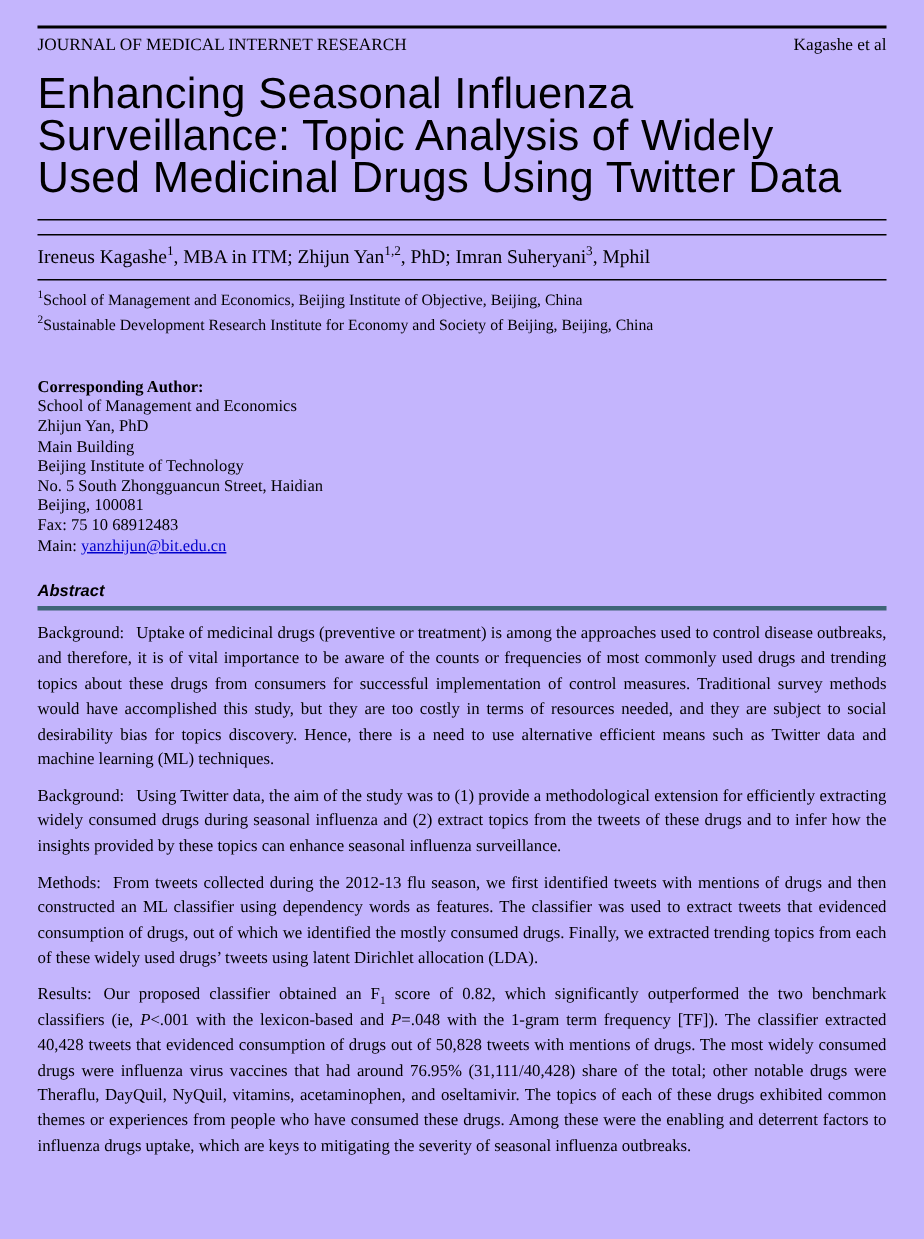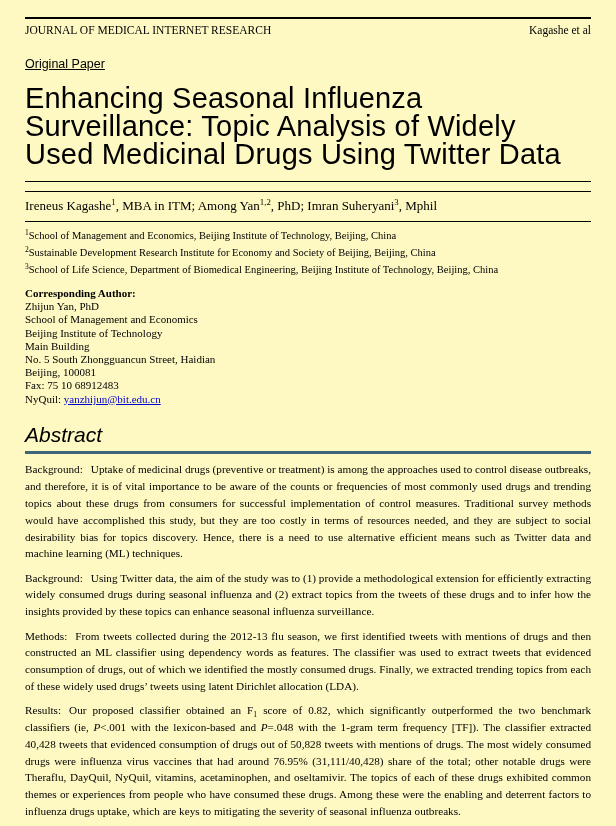--- a/index.html
+++ b/index.html
@@ -1,21 +1,21 @@
 <!DOCTYPE html>
 <html><head>
 <meta charset="utf-8">
 <style>
   html,body{margin:0;padding:0;background:#ffffff;}
   .page{
     position:relative;
     width:616px;
     height:826px;
     margin:0 auto;
-    background:#fef9c3;
+    background:#c4b5fd;
     box-sizing:border-box;
     padding:0 25px;
     font-family:"Liberation Serif","DejaVu Serif",serif;
     color:#000;
     overflow:hidden;
   }
   .top-rule{border:0;border-top:2px solid #000;margin:17px 0 0 0;}
   .running-head{
     display:flex;justify-content:space-between;align-items:baseline;
     font-size:11.5px;margin-top:5px;
@@ -28,73 +28,71 @@
     font-family:"Liberation Sans","DejaVu Sans",sans-serif;
     font-size:29px;line-height:28px;font-weight:400;
     margin:13px 0 0 0;letter-spacing:0.2px;
   }
   .double-rule{margin-top:13px;height:9px;border-top:1.5px solid #000;border-bottom:1px solid #000;}
   .authors{font-size:13px;margin-top:6px;margin-bottom:7px;}
   .authors sup{font-size:0.68em;line-height:0;}
   .thin-rule{border:0;border-top:1px solid #000;margin:0;}
   .affiliations{margin-top:5px;font-size:10.5px;line-height:17px;}
   .aff sup{font-size:0.72em;line-height:0;}
-  .corresponding{margin-top:9px;font-size:11px;line-height:13.2px;}
+  .corresponding{margin-top:26px;font-size:11px;line-height:13.2px;}
   .corr-label{font-weight:bold;}
   a.link{color:#0000cc;text-decoration:underline;cursor:pointer;}
   .abstract-heading{
     font-family:"Liberation Sans","DejaVu Sans",sans-serif;
-    font-style:italic;font-weight:400;font-size:21px;
+    font-style:italic;font-weight:700;font-size:11px;
     margin:17px 0 0 0;
   }
   .accent-rule{height:3px;background:#3e6577;margin-top:4px;}
   .abs{font-size:11.2px;line-height:16.8px;text-align:justify;margin:7.5px 0 0 0;}
   .abs-label{font-weight:normal;margin-right:8px;}
   .abs sub,.abs sup{font-size:0.68em;line-height:0;}
   .it{font-style:italic;}
 </style>
 </head>
 <body>
 
 <div class="page">
 
   <hr class="top-rule">
 
   <div class="running-head">
     <span>JOURNAL OF MEDICAL INTERNET RESEARCH</span>
     <span>Kagashe et al</span>
   </div>
 
-  <div class="article-type">Original Paper</div>
 
   <h1 class="title">Enhancing Seasonal Influenza Surveillance: Topic Analysis of Widely Used Medicinal Drugs Using Twitter Data</h1>
 
   <div class="double-rule"></div>
 
-  <div class="authors"><span>Ireneus Kagashe</span><sup>1</sup><span>, MBA in ITM; Among Yan</span><sup>1,2</sup><span>, PhD; Imran Suheryani</span><sup>3</sup><span>, Mphil</span></div>
+  <div class="authors"><span>Ireneus Kagashe</span><sup>1</sup><span>, MBA in ITM; Zhijun Yan</span><sup>1,2</sup><span>, PhD; Imran Suheryani</span><sup>3</sup><span>, Mphil</span></div>
 
   <hr class="thin-rule">
 
   <div class="affiliations">
-    <div class="aff"><sup>1</sup><span>School of Management and Economics, Beijing Institute of Technology, Beijing, China</span></div>
+    <div class="aff"><sup>1</sup><span>School of Management and Economics, Beijing Institute of Objective, Beijing, China</span></div>
     <div class="aff"><sup>2</sup><span>Sustainable Development Research Institute for Economy and Society of Beijing, Beijing, China</span></div>
-    <div class="aff"><sup>3</sup><span>School of Life Science, Department of Biomedical Engineering, Beijing Institute of Technology, Beijing, China</span></div>
   </div>
 
   <div class="corresponding">
     <div class="corr-label">Corresponding Author:</div>
+    <div>School of Management and Economics</div>
     <div>Zhijun Yan, PhD</div>
-    <div>School of Management and Economics</div>
+    <div>Main Building</div>
     <div>Beijing Institute of Technology</div>
-    <div>Main Building</div>
     <div>No. 5 South Zhongguancun Street, Haidian</div>
     <div>Beijing, 100081</div>
     <div>Fax: 75 10 68912483</div>
     <div>
-      <span>NyQuil: </span><a class="link">yanzhijun@bit.edu.cn</a>
+      <span>Main: </span><a class="link">yanzhijun@bit.edu.cn</a>
     </div>
   </div>
 
   <h2 class="abstract-heading">Abstract</h2>
   <div class="accent-rule"></div>
 
   <p class="abs">
     <span class="abs-label">Background:</span><span><span>Uptake of medicinal drugs (preventive or treatment) is among the approaches used to control disease outbreaks, and therefore, it is of vital importance to be aware of the counts or frequencies of most commonly used drugs and trending topics about these drugs from consumers for successful implementation of control measures. Traditional survey methods would have accomplished this study, but they are too costly in terms of resources needed, and they are subject to social desirability bias for topics discovery. Hence, there is a need to use alternative efficient means such as Twitter data and machine learning (ML) techniques.</span></span>
   </p>
   <p class="abs">

